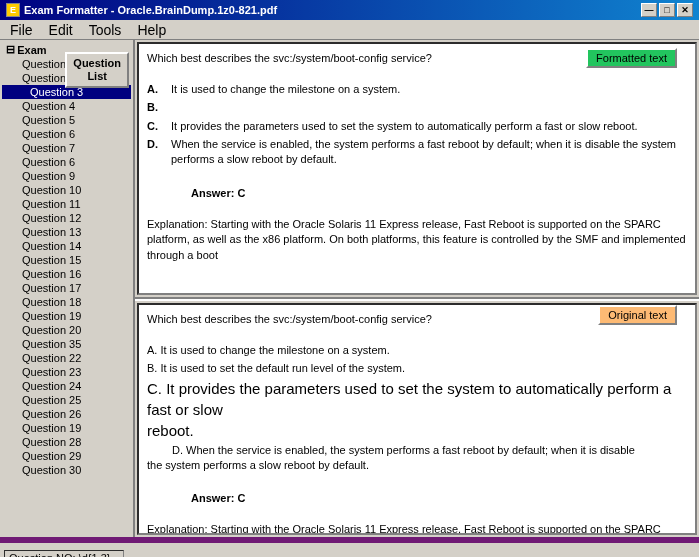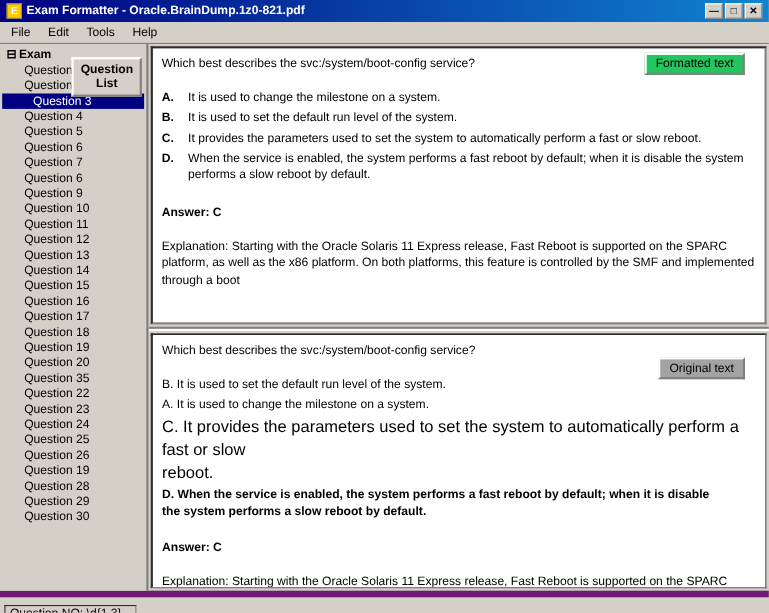--- a/index.html
+++ b/index.html
@@ -58,21 +58,21 @@
       background: #d4d0c8;
       border-bottom: 1px solid #808080;
       display: flex;
       padding: 2px 4px;
       gap: 4px;
       height: 20px;
       align-items: center;
     }
     .menu-item {
       padding: 1px 6px;
-      font-size: 11px;
+      font-size: 14px;
       cursor: pointer;
     }
 
     
     .main-container {
       display: flex;
       height: calc(557px - 20px - 20px - 20px);
     }
 
     
@@ -149,41 +149,42 @@
       right: 18px;
       background: #22c55e;
       border: 2px solid;
       border-color: #fff #808080 #808080 #fff;
       padding: 2px 8px;
       font-size: 11px;
       cursor: pointer;
     }
     .original-text-btn {
       position: absolute;
-      top: 20px;
+      top: 0;
       right: 18px;
-      background: #a3a3a3;
+      background: #fdba74;
       border: 2px solid;
       border-color: #fff #808080 #808080 #fff;
       padding: 2px 8px;
       font-size: 11px;
       cursor: pointer;
     }
 
     .question-text {
       font-size: 11px;
       line-height: 1.5;
       padding-right: 110px;
     }
     .question-text-full {
       font-size: 11px;
       line-height: 1.5;
     }
     .answer-correct {
       font-weight: bold;
+      margin-left: 44px;
     }
 
     
     .question-panel::-webkit-scrollbar { width: 16px; }
     .question-panel::-webkit-scrollbar-track { background: #d4d0c8; }
     .question-panel::-webkit-scrollbar-thumb {
       background: #c0c0c0;
       border: 1px solid #808080;
     }
     .sidebar::-webkit-scrollbar { width: 16px; }
@@ -291,21 +292,20 @@
       <button class="formatted-text-btn">Formatted text</button>
       <div class="question-text">Which best describes the svc:/system/boot-config service?</div>
       <br>
       <div id="formatted-options">
           <div style="display: flex; gap: 4px; margin-bottom: 3px; font-size: 11px;">
             <span style="font-weight:bold;min-width:20px;">A.</span>
             <span>It is used to change the milestone on a system.</span>
           </div>
           <div style="display: flex; gap: 4px; margin-bottom: 3px; font-size: 11px;">
             <span style="font-weight:bold;min-width:20px;">B.</span>
-            <span>It is used to set the default run level of the system.</span>
           </div>
           <div style="display: flex; gap: 4px; margin-bottom: 3px; font-size: 11px;">
             <span style="font-weight:bold;min-width:20px;">C.</span>
             <span>It provides the parameters used to set the system to automatically perform a fast or slow reboot.</span>
           </div>
           <div style="display: flex; gap: 4px; margin-bottom: 3px; font-size: 11px;">
             <span style="font-weight:bold;min-width:20px;">D.</span>
             <span>When the service is enabled, the system performs a fast reboot by default; when it is disable the system performs a slow reboot by default.</span>
           </div>
         </div>
@@ -315,24 +315,24 @@
       <div>Explanation: Starting with the Oracle Solaris 11 Express release, Fast Reboot is supported on the SPARC platform, as well as the x86 platform. On both platforms, this feature is controlled by the SMF and implemented through a boot</div>
     </div>
 
     <div class="divider-h"></div>
 
     <div class="question-panel" style="flex: 1;">
       <button class="original-text-btn">Original text</button>
       <div class="question-text-full">Which best describes the svc:/system/boot-config service?</div>
       <br>
       <div id="original-options">
+          <div style="font-size: 11px; margin-bottom: 2px;"><span style="font-weight:normal;">A. It is used to change the milestone on a system.</span></div>
           <div style="font-size: 11px; margin-bottom: 2px;"><span style="font-weight:normal;">B. It is used to set the default run level of the system.</span></div>
-          <div style="font-size: 11px; margin-bottom: 2px;"><span style="font-weight:normal;">A. It is used to change the milestone on a system.</span></div>
           <div style="font-size: 15px; margin-bottom: 2px;"><span style="font-weight:normal;">C. It provides the parameters used to set the system to automatically perform a fast or slow<br>reboot.</span></div>
-          <div style="font-size: 11px; margin-bottom: 2px;"><span style="font-weight:bold;">D. When the service is enabled, the system performs a fast reboot by default; when it is disable<br>the system performs a slow reboot by default.</span></div>
+          <div style="font-size: 11px; margin-bottom: 2px;"><span style="font-weight:normal;margin-left:25px;">D. When the service is enabled, the system performs a fast reboot by default; when it is disable<br>the system performs a slow reboot by default.</span></div>
         </div>
       <br>
       <div class="answer-correct">Answer: C</div>
       <br>
       <div>Explanation: Starting with the Oracle Solaris 11 Express release, Fast Reboot is supported on
 the SPARC platform, as well as the x86 platform. On both platforms, this</div>
     </div>
 
   </div>
 </div>

